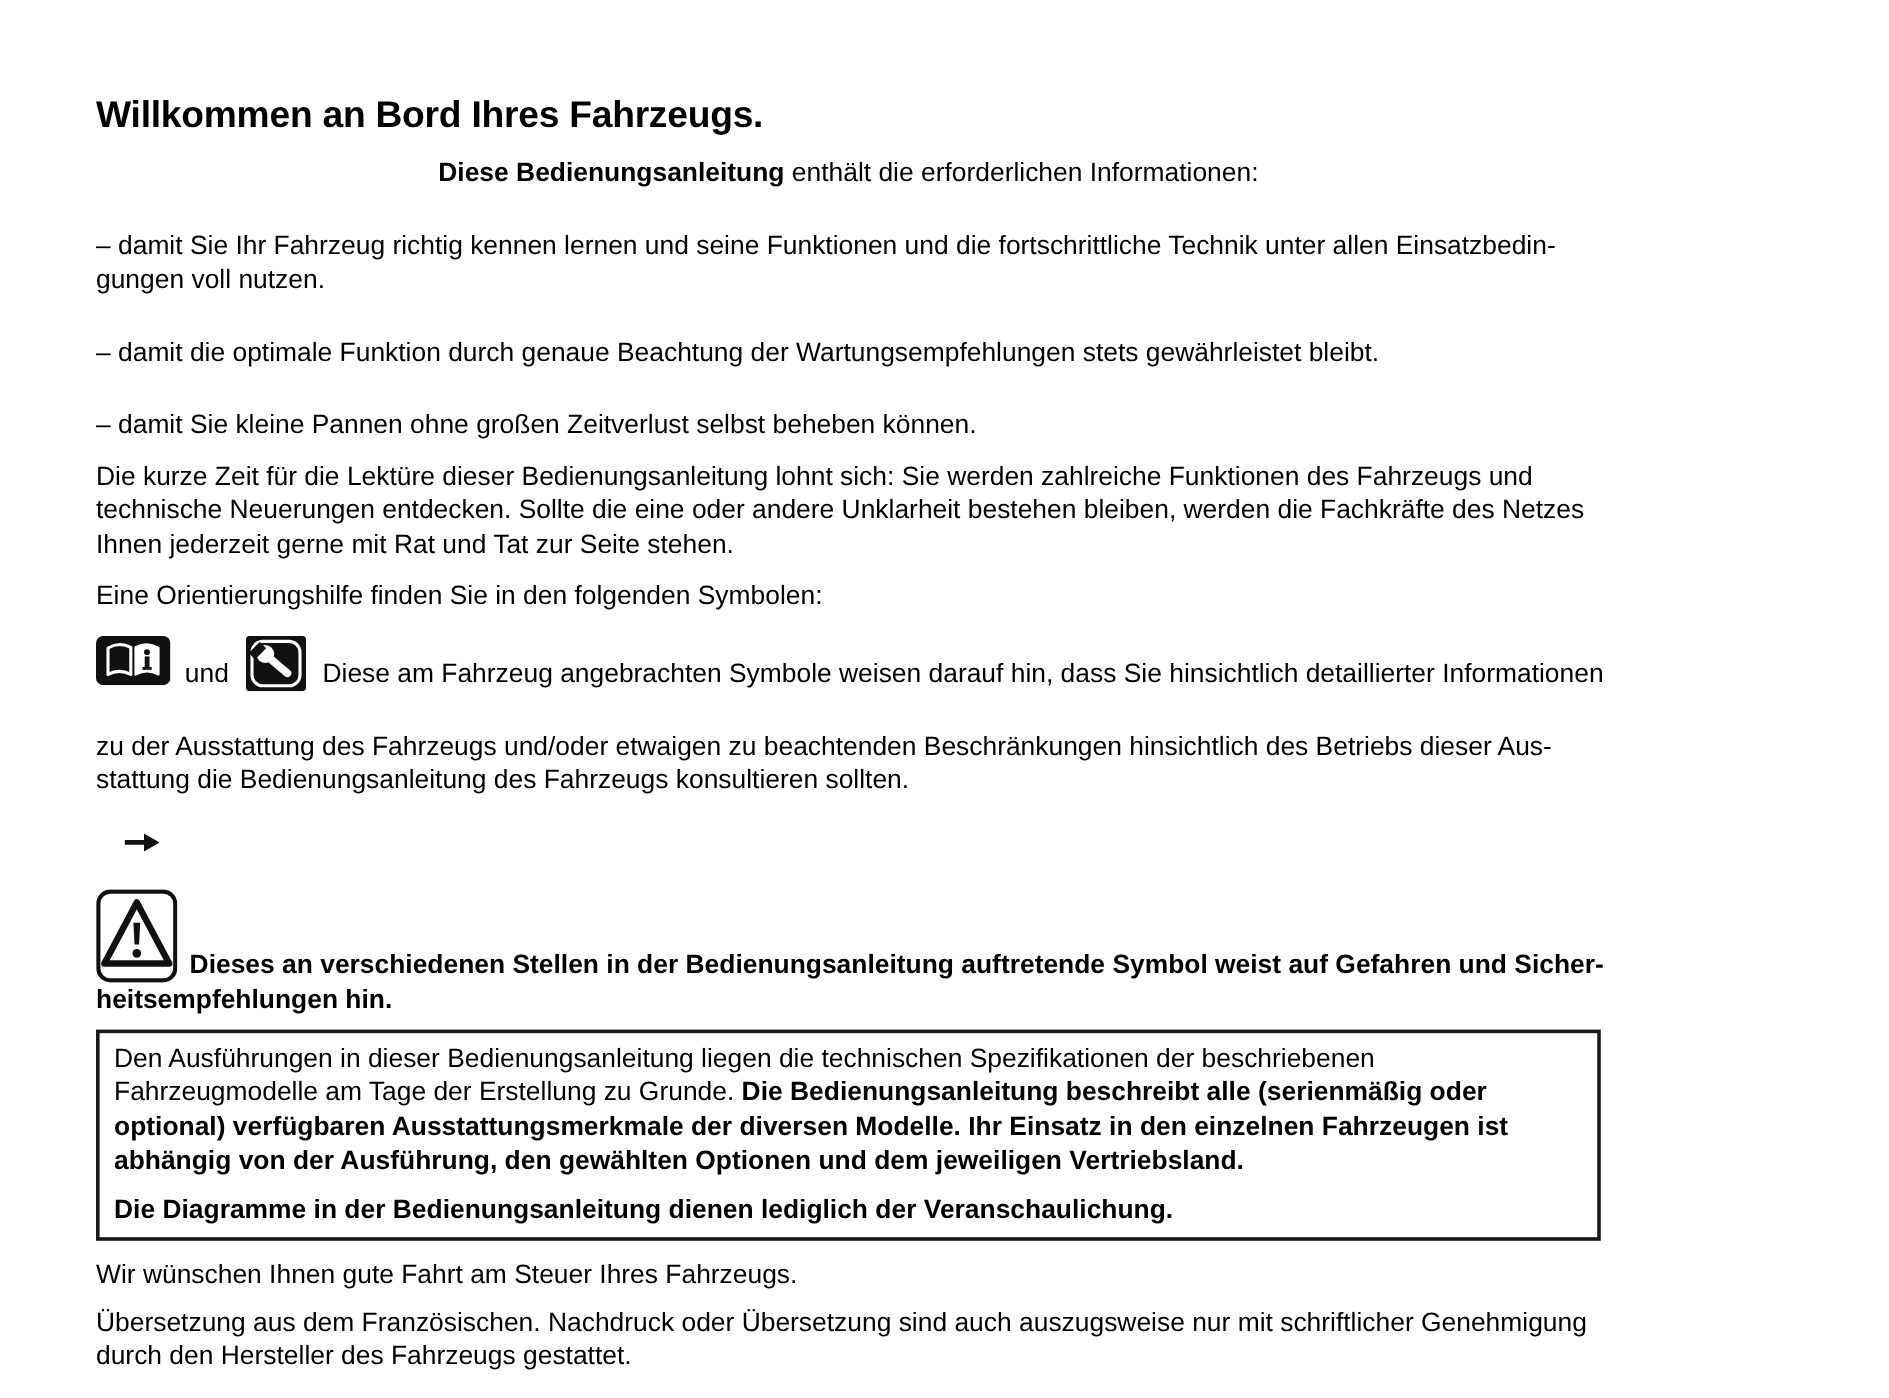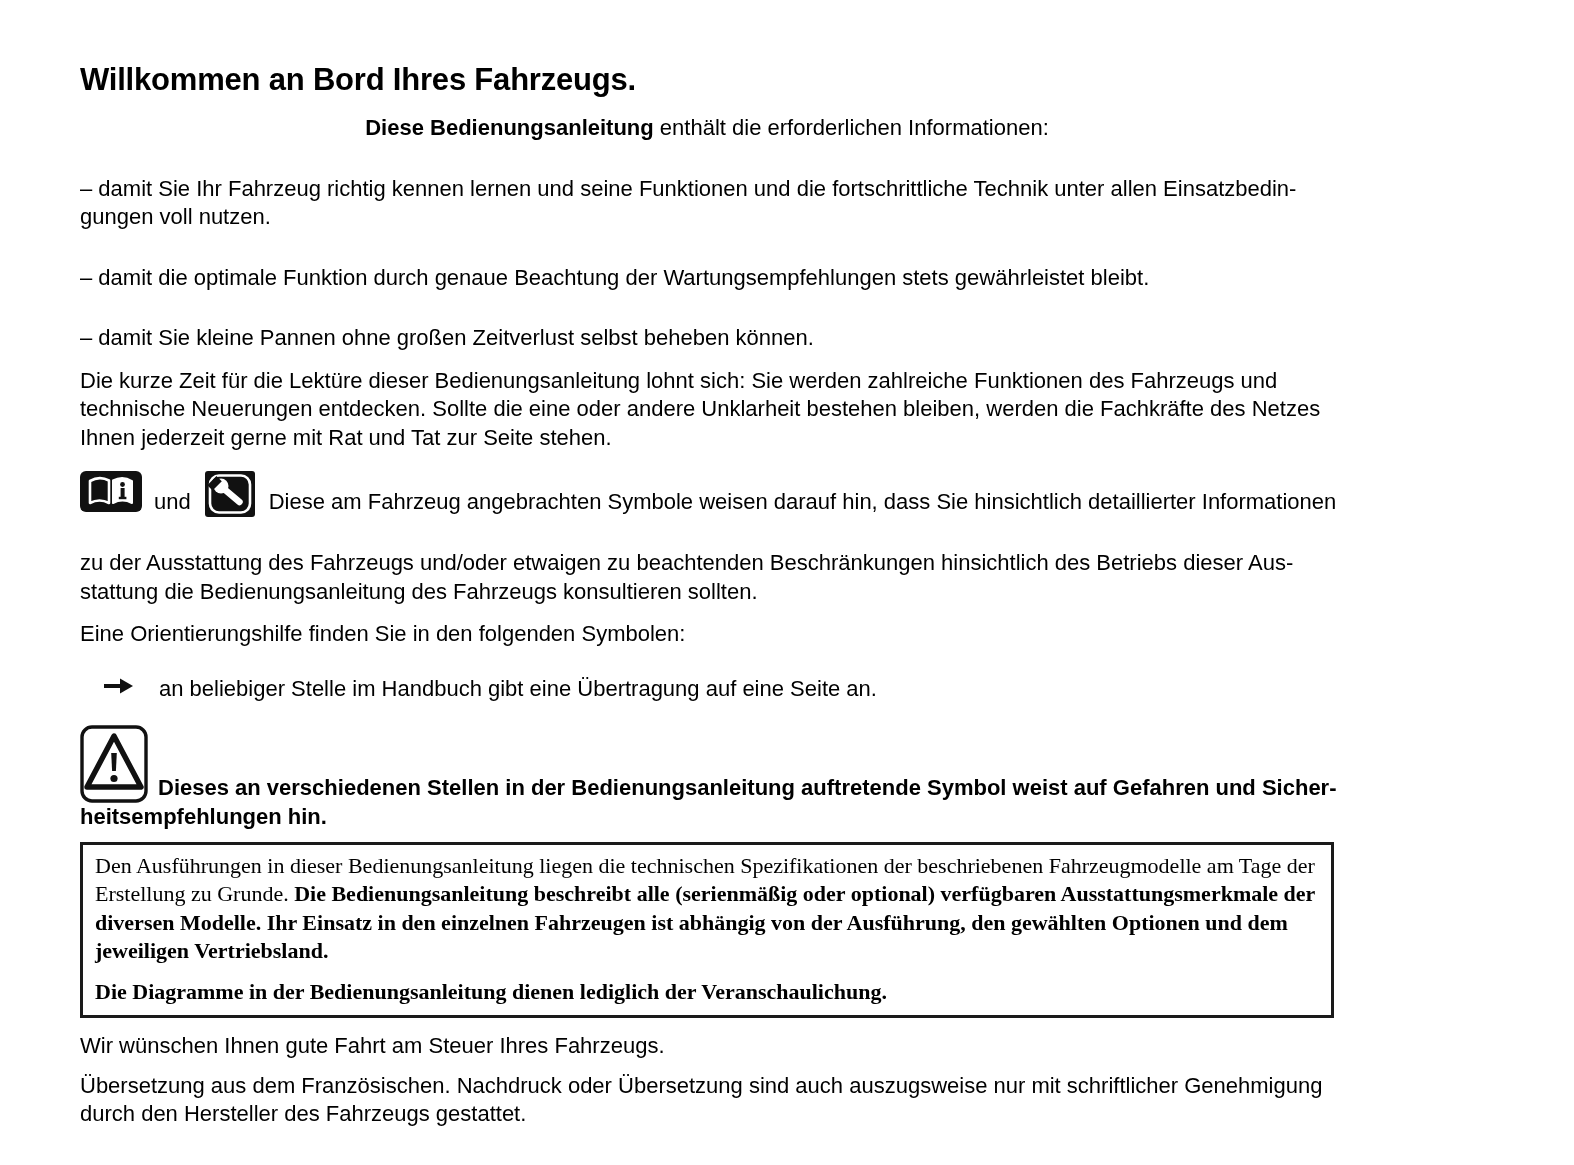--- a/index.html
+++ b/index.html
@@ -2,21 +2,21 @@
 <html lang="de"><head>
 <meta charset="utf-8">
 <style>
   html,body{margin:0;padding:0;background:#ffffff;}
   body{
     width:1574px;height:1165px;
     font-family:"Liberation Sans","DejaVu Sans",sans-serif;
     color:#000;
     -webkit-font-smoothing:antialiased;
   }
-  .page{padding:62px 80px 0 80px;width:1414px;box-sizing:border-box;}
+  .page{padding:78px 80px 0 80px;width:1414px;box-sizing:border-box;}
   .title{
     font-size:31px;font-weight:bold;letter-spacing:-0.2px;
     margin:0 0 16px 0;
   }
   .txt{font-size:22px;line-height:28.5px;}
   .lines{white-space:pre-line;margin-top:32px;}
   .b{font-weight:bold;}
   .para{margin:0 0 11px 0;text-align:center;}
   .mt14{margin-top:14px;}
   .nowrap{white-space:nowrap;}
@@ -26,21 +26,21 @@
   .icon-arrow{vertical-align:-1px;margin:0 24px 0 22px;}
   .icon-warning{vertical-align:-8px;margin-right:10px;}
   .arrow-line{margin:26px 0 22px 0;}
   .symbols-block{margin-top:19px;}
   .warning-block{margin-top:2px;}
   .notice-box{
     border:3px solid #1a1a1a;
     margin-top:10px;
     padding:7px 12px 9px 12px;
   }
-  .notice-box .bp{margin:0 0 12px 0;font-family:Liberation Serif, serif;}
+  .notice-box .bp{margin:0 0 12px 0;}
   .notice-box .bp:last-child{margin-bottom:0;}
   .closing{margin-top:14px;}
 </style>
 </head>
 <body>
 
 <div class="page">
 
   <h1 class="title">Willkommen an Bord Ihres Fahrzeugs.</h1>
 
@@ -52,20 +52,22 @@
     <div class="lines">– damit Sie Ihr Fahrzeug richtig kennen lernen und seine Funktionen und die fortschrittliche Technik unter allen Einsatzbedin-
 gungen voll nutzen.</div>
     <div class="lines">– damit die optimale Funktion durch genaue Beachtung der Wartungsempfehlungen stets gewährleistet bleibt.</div>
     <div class="lines">– damit Sie kleine Pannen ohne großen Zeitverlust selbst beheben können.</div>
   </div>
 
   <div class="txt lines mt14">Die kurze Zeit für die Lektüre dieser Bedienungsanleitung lohnt sich: Sie werden zahlreiche Funktionen des Fahrzeugs und
 technische Neuerungen entdecken. Sollte die eine oder andere Unklarheit bestehen bleiben, werden die Fachkräfte des Netzes
 Ihnen jederzeit gerne mit Rat und Tat zur Seite stehen.</div>
 
+  <div class="txt mt14">Eine Orientierungshilfe finden Sie in den folgenden Symbolen:</div>
+
   <div class="txt symbols-block">
     <div class="nowrap">
       <svg class="inline-icon icon-book" width="62" height="41" viewBox="0 0 62 41" aria-hidden="true">
         <rect x="0" y="0" width="62" height="41" rx="6" fill="#111"></rect>
         <path d="M10 10 Q19.5 4.5 29 9.5 L29 32 Q19.5 27 10 32 Z" fill="none" stroke="#fff" stroke-width="2.6" stroke-linejoin="round"></path>
         <path d="M33 9.5 Q42.5 4.5 52 10 L52 32 Q42.5 27 33 32 Z" fill="#fff" stroke="#fff" stroke-width="2" stroke-linejoin="round"></path>
         <circle cx="42.5" cy="13.5" r="2.4" fill="#111"></circle>
         <rect x="40.6" y="17" width="4" height="10.5" fill="#111"></rect>
         <rect x="38.8" y="25.8" width="7.6" height="2.4" fill="#111"></rect>
       </svg><span>und</span><svg class="inline-icon icon-wrench" width="50" height="46" viewBox="0 0 50 46" aria-hidden="true">
@@ -73,27 +75,25 @@
         <rect x="5" y="4.5" width="40" height="37" rx="9" fill="none" stroke="#fff" stroke-width="2.6"></rect>
         <circle cx="16" cy="15" r="7.5" fill="#fff"></circle>
         <rect x="3" y="8.5" width="13" height="7.5" transform="rotate(-45 9.5 12.2)" fill="#111"></rect>
         <line x1="18.5" y1="17.5" x2="34.5" y2="31" stroke="#fff" stroke-width="6.5" stroke-linecap="round"></line>
       </svg><span>Diese am Fahrzeug angebrachten Symbole weisen darauf hin, dass Sie hinsichtlich detaillierter Informationen</span>
     </div>
     <div class="lines">zu der Ausstattung des Fahrzeugs und/oder etwaigen zu beachtenden Beschränkungen hinsichtlich des Betriebs dieser Aus-
 stattung die Bedienungsanleitung des Fahrzeugs konsultieren sollten.</div>
   </div>
 
-  <div class="txt mt14">Eine Orientierungshilfe finden Sie in den folgenden Symbolen:</div>
-
   <div class="txt nowrap arrow-line">
     <svg class="inline-icon icon-arrow" width="33" height="22" viewBox="0 0 33 22" aria-hidden="true">
       <line x1="2" y1="11" x2="21" y2="11" stroke="#111" stroke-width="4"></line>
       <path d="M18 3.5 L31 11 L18 18.5 Z" fill="#111"></path>
-    </svg><span>an beliebiger Stelle im Handbuch gibt eine Übertragung auf eine Seite an.</span>
+    </svg>
   </div>
 
   <div class="txt b warning-block">
     <div class="nowrap">
       <svg class="inline-icon icon-warning" width="68" height="78" viewBox="0 0 68 78" aria-hidden="true">
         <rect x="2" y="2" width="64" height="74" rx="10" fill="#fff" stroke="#111" stroke-width="3.4"></rect>
         <path d="M34 11 L61 62 L7 62 Z" fill="#fff" stroke="#111" stroke-width="5.4" stroke-linejoin="round"></path>
         <path d="M31.2 28 L36.8 28 L35.9 46 L32.1 46 Z" fill="#111"></path>
         <circle cx="34" cy="53.5" r="3.6" fill="#111"></circle>
       </svg><span>Dieses an verschiedenen Stellen in der Bedienungsanleitung auftretende Symbol weist auf Gefahren und Sicher-</span>

